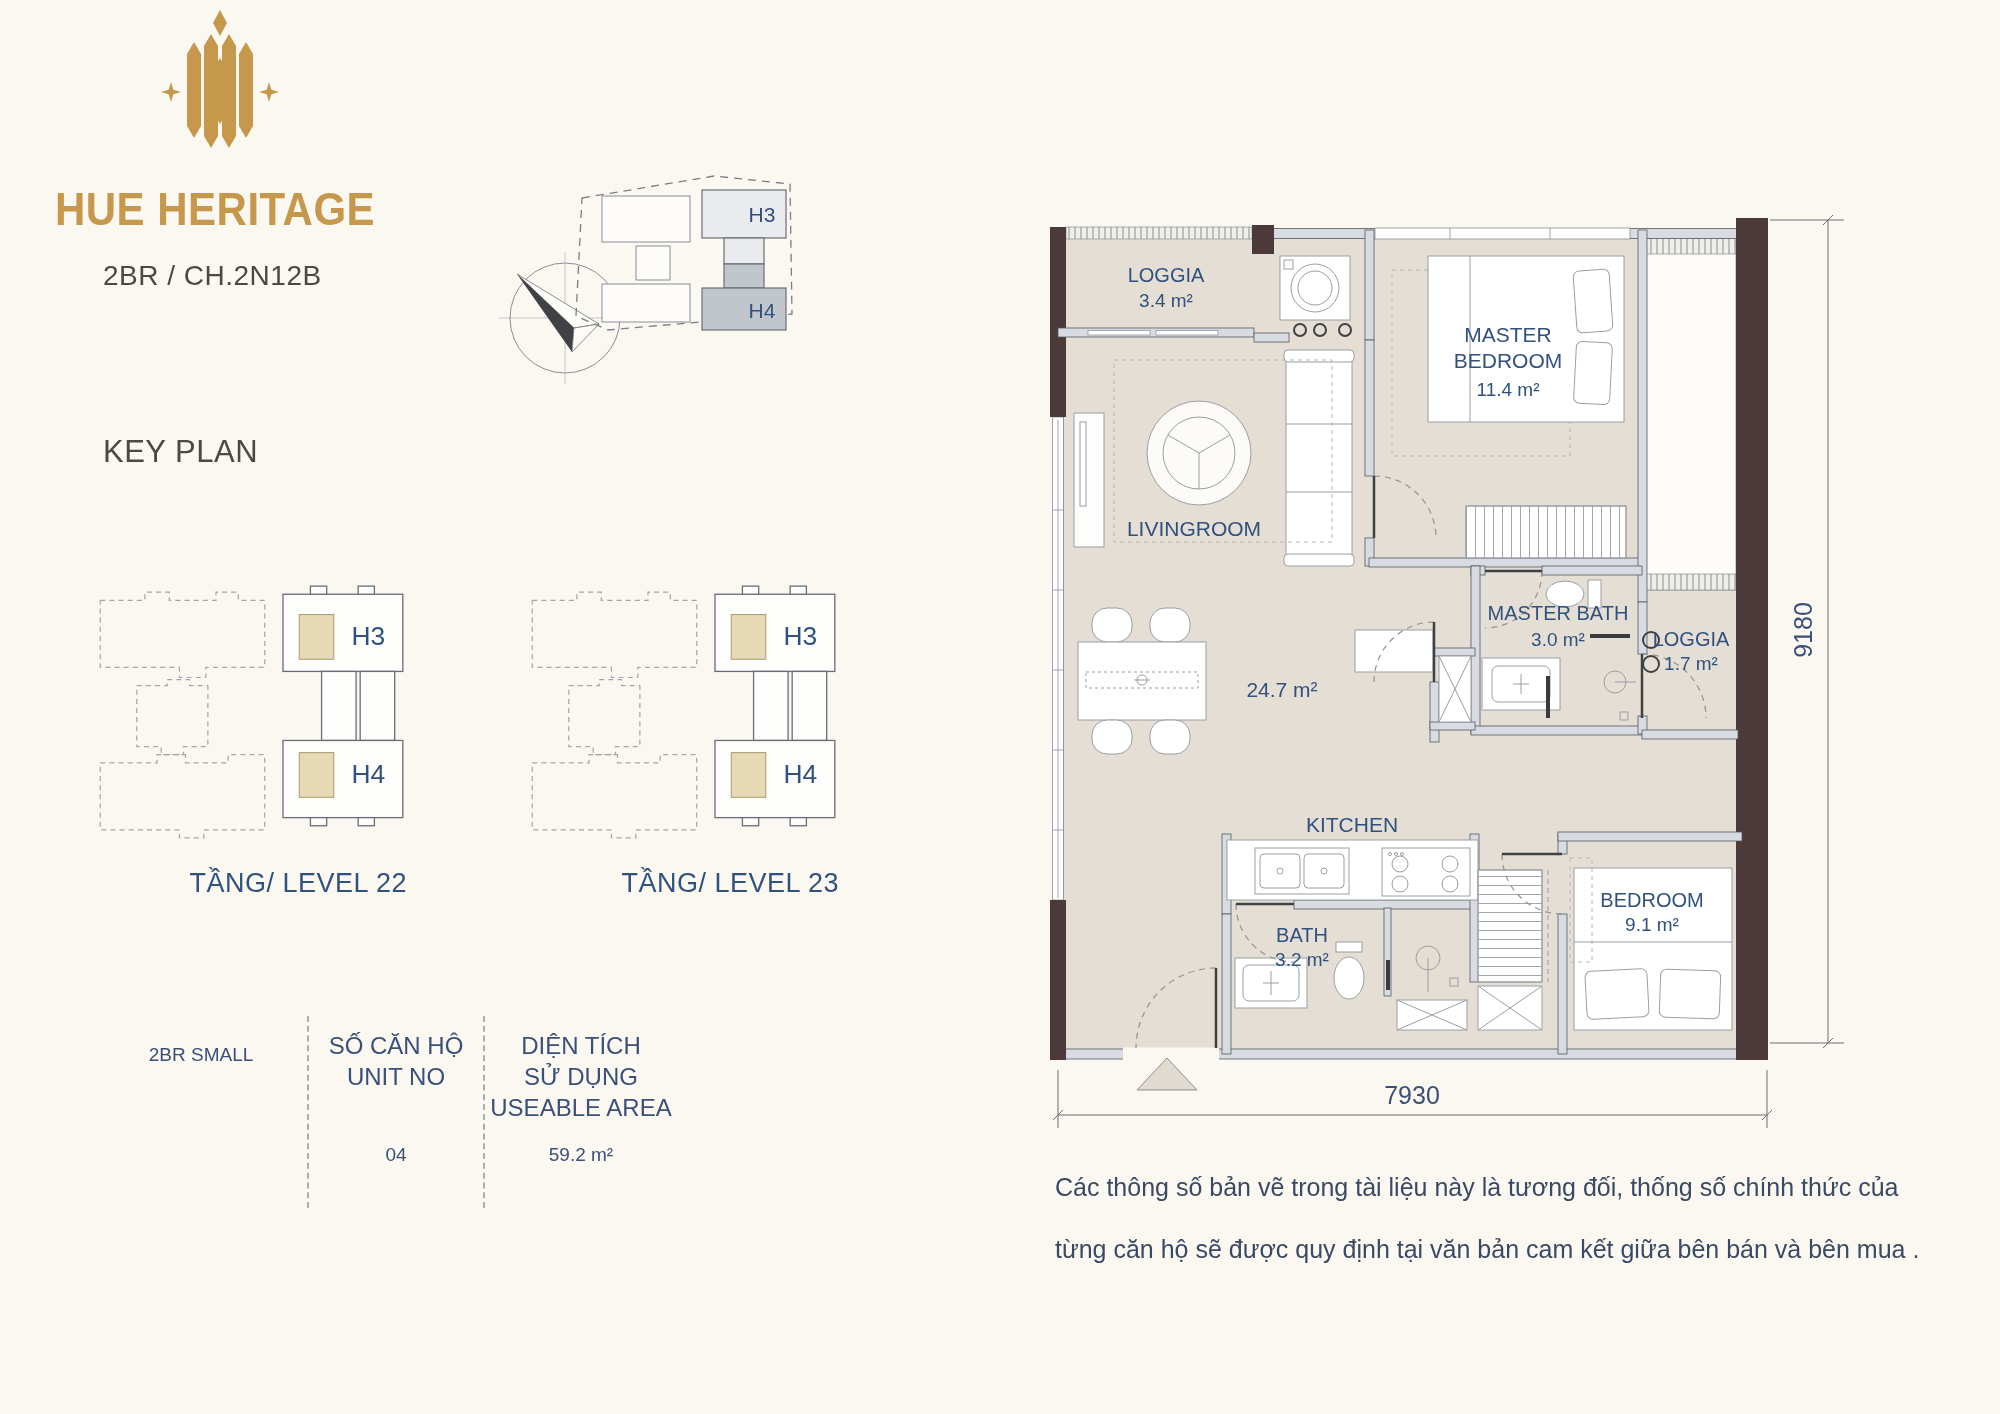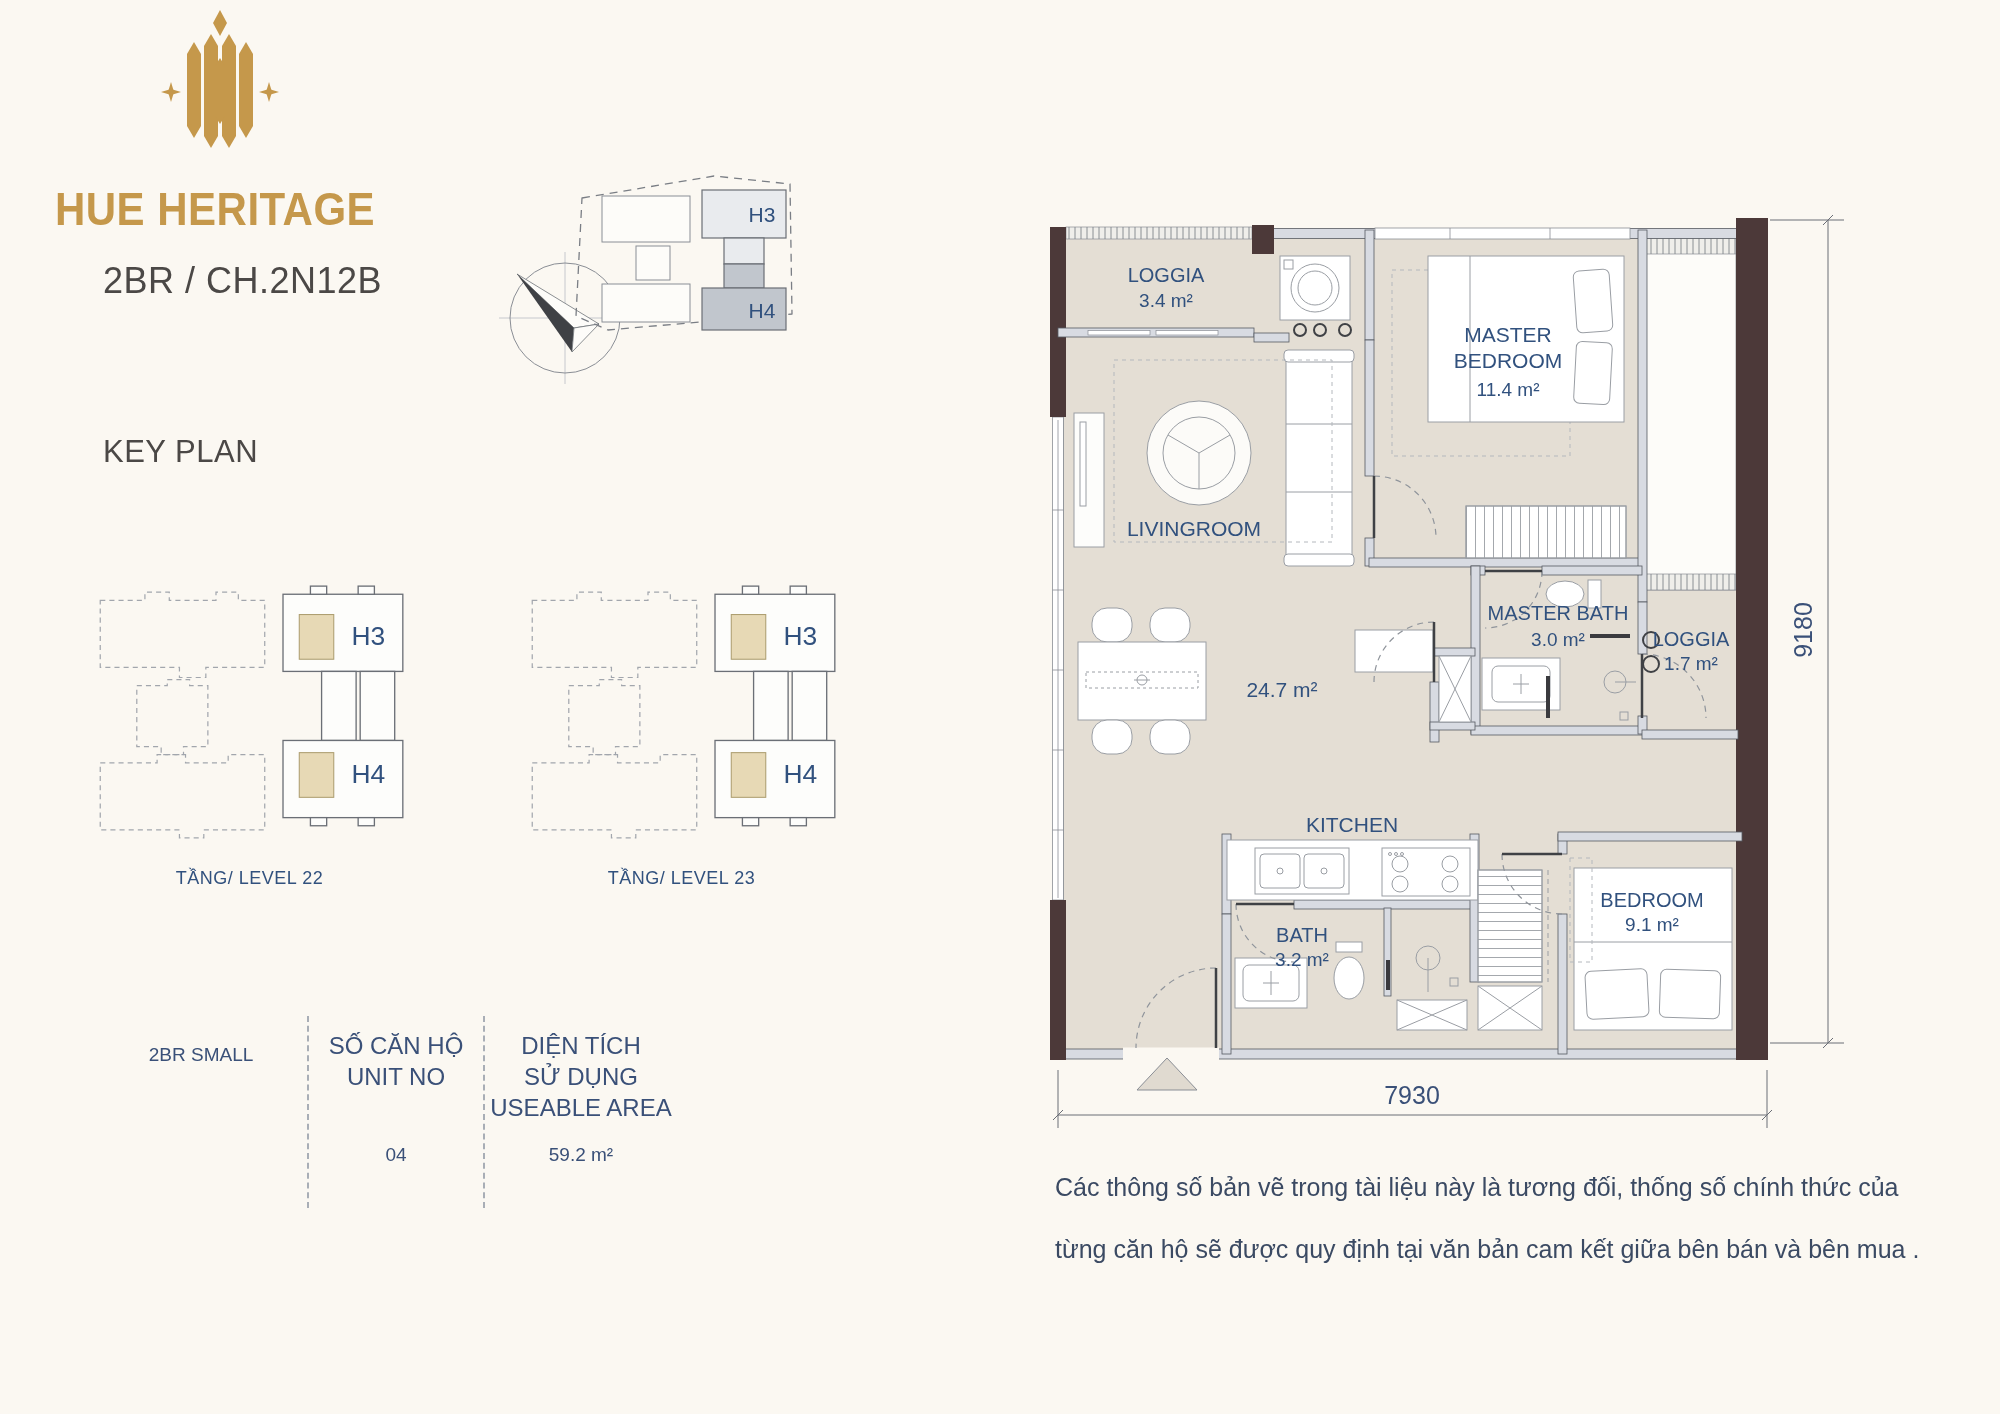--- a/index.html
+++ b/index.html
@@ -8,24 +8,24 @@
     background:#FBF8F2;
     font-family:"Liberation Sans", sans-serif;
   }
   .abs{position:absolute;}
   
   .logo-text{
     left:40px;top:186px;width:350px;text-align:center;
     font-size:42px;font-weight:700;color:#C5984B;letter-spacing:.5px;
     transform:scaleY(1.08);
   }
-  .unit-code{left:103px;top:260px;font-size:36px;color:#4B4846;letter-spacing:.5px;}
+  .unit-code{left:103px;top:260px;font-size:28px;color:#4B4846;letter-spacing:.5px;}
   .keyplan-title{left:103px;top:434px;font-size:31px;color:#4B4846;letter-spacing:.5px;}
   
-  .level-label{width:315px;text-align:center;font-size:18px;color:#31517E;letter-spacing:.5px;}
+  .level-label{width:315px;text-align:right;font-size:27px;color:#31517E;letter-spacing:.5px;}
   
   .unit-table{left:95px;top:1016px;width:732px;display:flex;color:#3A5078;}
   .unit-table .col{box-sizing:border-box;height:192px;text-align:center;padding-top:14px;}
   .unit-table .col + .col{border-left:2px dashed #A9AEB6;}
   .unit-table .c1{width:212px;}
   .unit-table .c2{width:150px;}
   .unit-table .c3{width:176px;}
   .unit-table .c4{width:194px;}
   .unit-table .hdr{font-size:24px;line-height:31px;height:100px;}
   .unit-table .val{font-size:19px;margin-top:14px;}

